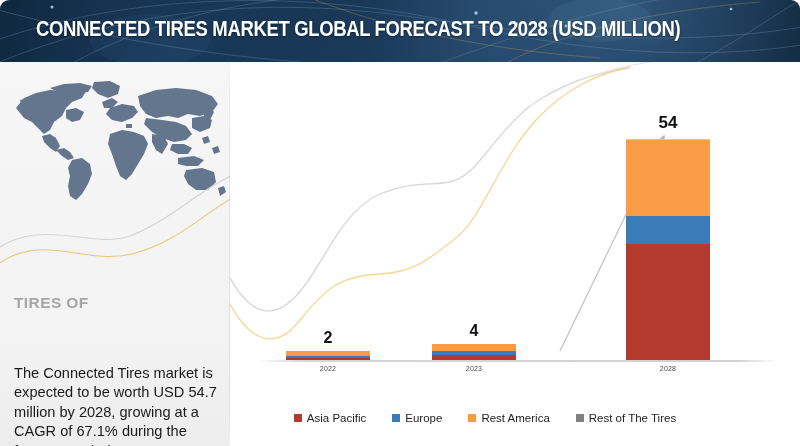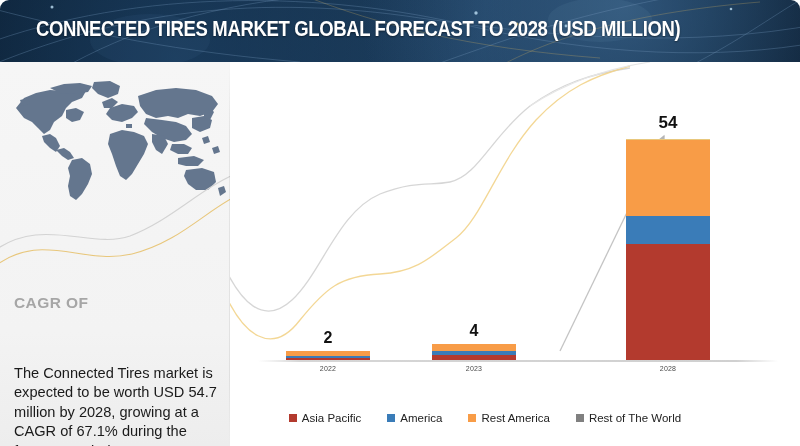--- a/index.html
+++ b/index.html
@@ -163,21 +163,21 @@
         <path d="M206,70 L212,68 L214,74 L208,76 Z"></path>
         <path d="M120,46 L126,46 L126,50 L120,50 Z"></path>
       </g>
     </svg>
 
     <svg style="position:absolute;left:0;top:96px;width:230px;height:118px;" viewBox="0 0 230 118">
       <path d="M-10,96 C40,56 90,92 130,78 C172,62 200,30 240,14" fill="none" stroke="#d3d3d3" stroke-width="1.1"></path>
       <path d="M-10,112 C40,70 80,108 132,96 C180,84 206,52 240,36" fill="none" stroke="#e8c77c" stroke-width="1.1"></path>
     </svg>
 
-    <div class="cagr-of">CAGR OF</div>
+    <div class="cagr-of">TIRES OF</div>
     <div class="blurb">The Connected Tires market is expected to be worth USD 54.7 million by 2028, growing at a CAGR of 67.1% during the forecast period.</div>
   </div>
 
   <div class="chart">
 
     <svg class="deco" width="570" height="384" viewBox="0 0 570 384">
       <path d="M-14,185 C10,248 36,262 62,238 C92,210 108,150 150,132 C186,118 200,124 220,120 C248,114 262,74 300,44 C330,22 360,12 400,6" fill="none" stroke="#cfcfcf" stroke-width="1.3" stroke-opacity=".85"></path>
       <path d="M-14,210 C12,282 44,292 70,258 C96,226 110,214 150,212 C186,210 200,196 226,176 C252,156 268,100 306,58 C336,26 364,14 400,4" fill="none" stroke="#f2d389" stroke-width="1.3" stroke-opacity=".9"></path>
       <path d="M300,44 C340,18 380,6 420,0" fill="none" stroke="#e6e6e6" stroke-width="1.2"></path>
     </svg>
@@ -219,25 +219,25 @@
 
   </div>
 
   <div class="legend">
     <div class="legend-item">
       <span class="legend-swatch" style="background:#B33A2E;"></span>
       <span class="legend-text">Asia Pacific</span>
     </div>
     <div class="legend-item">
       <span class="legend-swatch" style="background:#3A7CB8;"></span>
-      <span class="legend-text">America</span>
+      <span class="legend-text">Europe</span>
     </div>
     <div class="legend-item">
       <span class="legend-swatch" style="background:#F89C47;"></span>
       <span class="legend-text">Rest America</span>
     </div>
     <div class="legend-item">
       <span class="legend-swatch" style="background:#808080;"></span>
-      <span class="legend-text">Rest of The World</span>
+      <span class="legend-text">Rest of The Tires</span>
     </div>
   </div>
 
 </div>
 
 </body></html>

